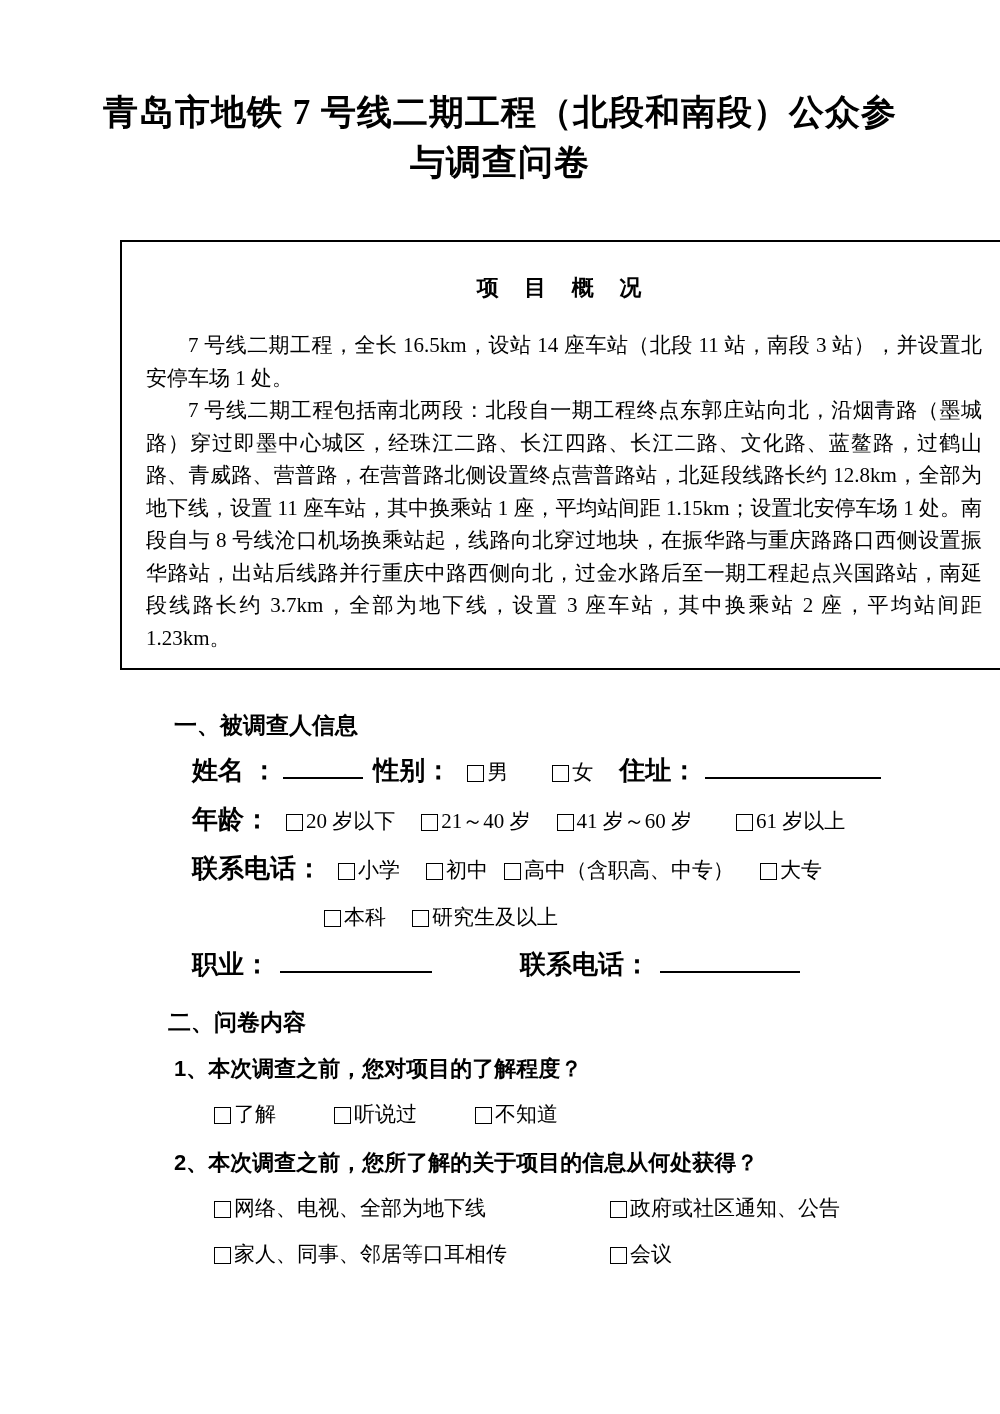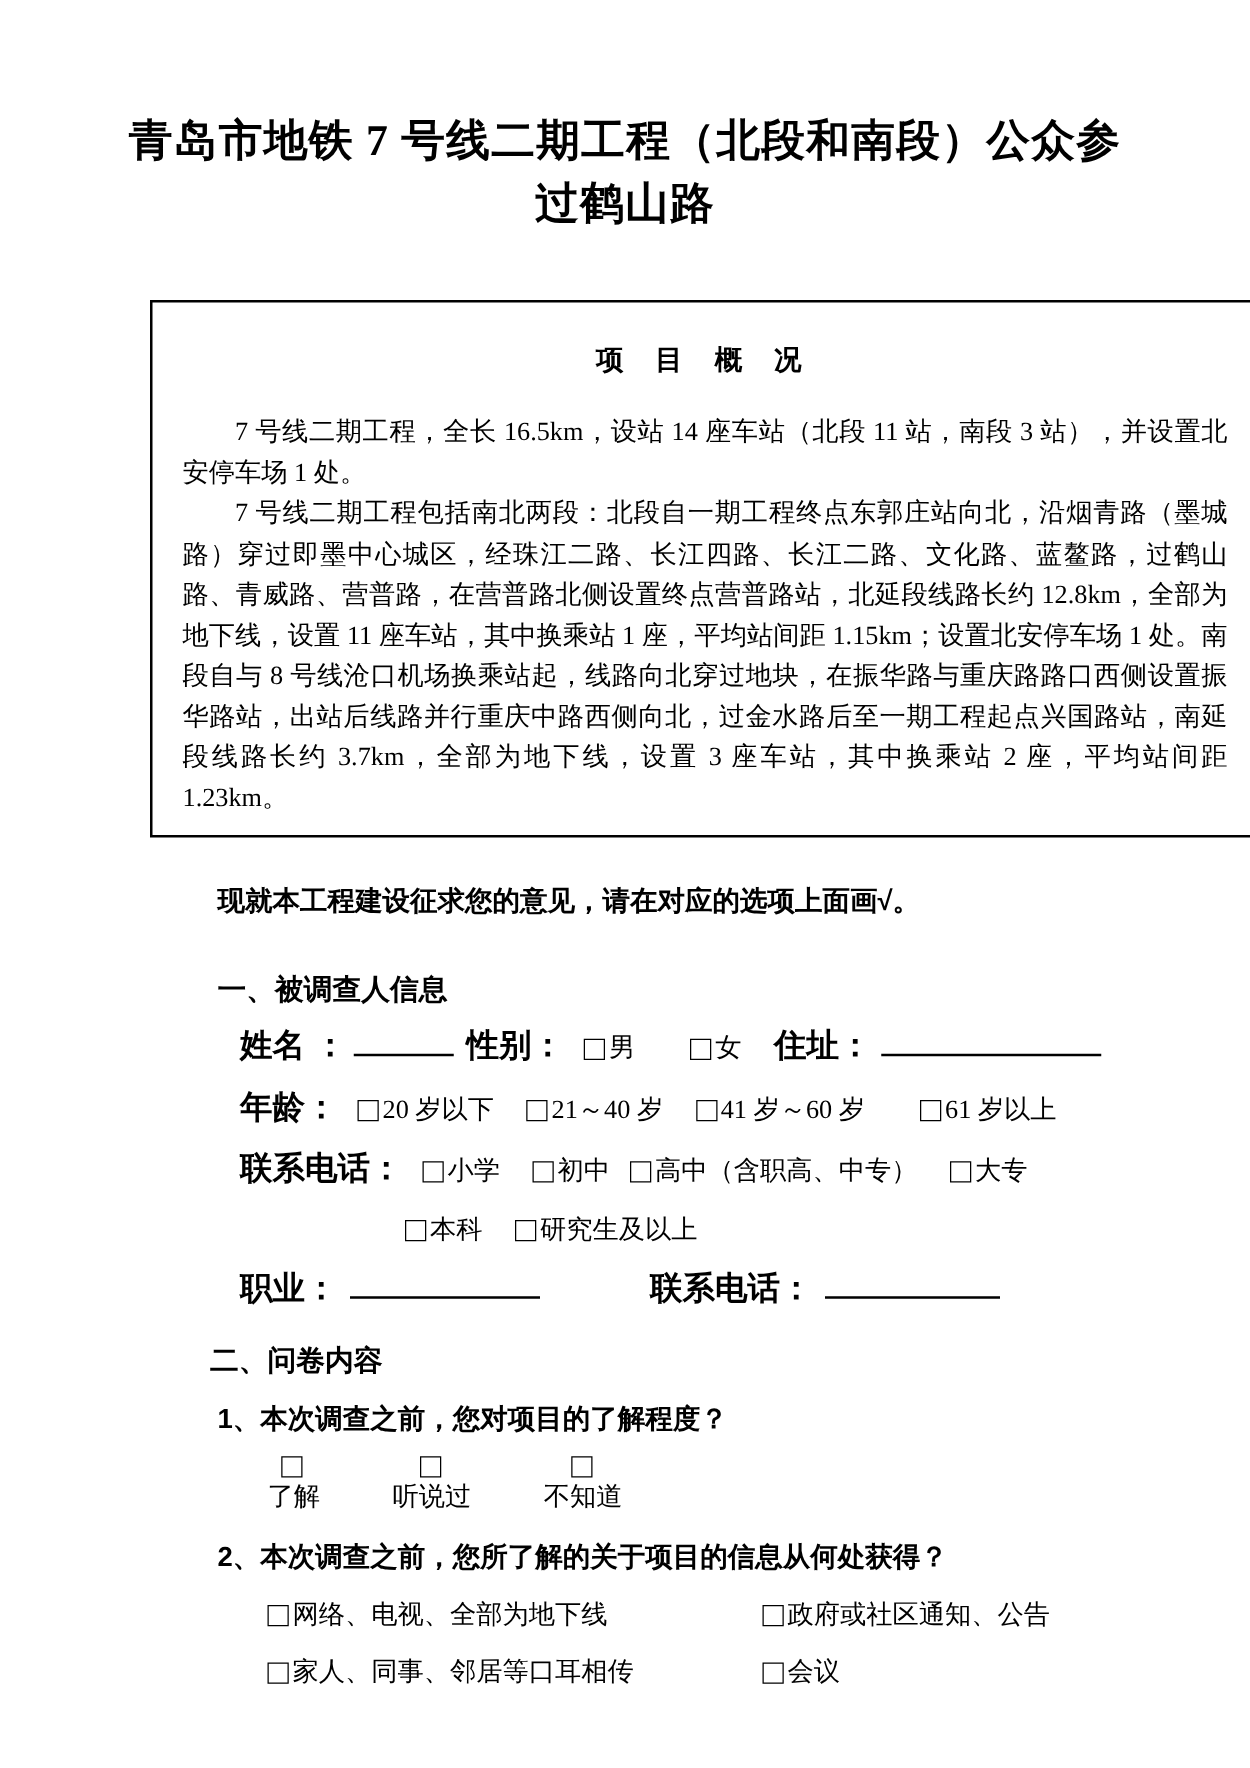--- a/index.html
+++ b/index.html
@@ -128,40 +128,39 @@
     font-weight: bold;
     font-size: 22px;
     line-height: 32px;
   }
   .options-line {
     display: flex;
     align-items: baseline;
     margin: 13px 0 0 62px;
     line-height: 33px;
   }
-  .q1-options .option { margin-right: 58px; flex-direction: column; }
+  .q1-options .option { margin-right: 58px; }
   .two-col .col-1 { width: 396px; display: inline-flex; }
 </style>
 </head>
 <body>
 
 <h1 class="title">
   <span>青岛市地铁 7 号线二期工程（北段和南段）公众参</span><br>
-  <span>过鹤山路</span>
+  <span>与调查问卷</span>
 </h1>
 
 <div class="overview-box">
   <div class="overview-header">项 目 概 况</div>
   <p class="overview-para">7 号线二期工程，全长 16.5km，设站 14 座车站（北段 11 站，南段 3 站），并设置北安停车场 1 处。</p>
   <p class="overview-para">7 号线二期工程包括南北两段：北段自一期工程终点东郭庄站向北，沿烟青路（墨城路）穿过即墨中心城区，经珠江二路、长江四路、长江二路、文化路、蓝鳌路，过鹤山路、青威路、营普路，在营普路北侧设置终点营普路站，北延段线路长约 12.8km，全部为地下线，设置 11 座车站，其中换乘站 1 座，平均站间距 1.15km；设置北安停车场 1 处。南段自与 8 号线沧口机场换乘站起，线路向北穿过地块，在振华路与重庆路路口西侧设置振华路站，出站后线路并行重庆中路西侧向北，过金水路后至一期工程起点兴国路站，南延段线路长约 3.7km，全部为地下线，设置 3 座车站，其中换乘站 2 座，平均站间距 1.23km。</p>
 </div>
 
 <div class="content">
 
-  <p class="intro">现就本工程建设征求您的意见，请在对应的选项上面画√。</p>
 
   <h2 class="section-heading">一、被调查人信息</h2>
 
   <div class="form-line">
     <span class="form-label">姓名 ：</span>
     <span class="blank blank-name"></span>
     <span class="form-label">性别：</span>
     <span class="gap-sm"></span>
     <span class="option">
       <span class="checkbox"></span>

